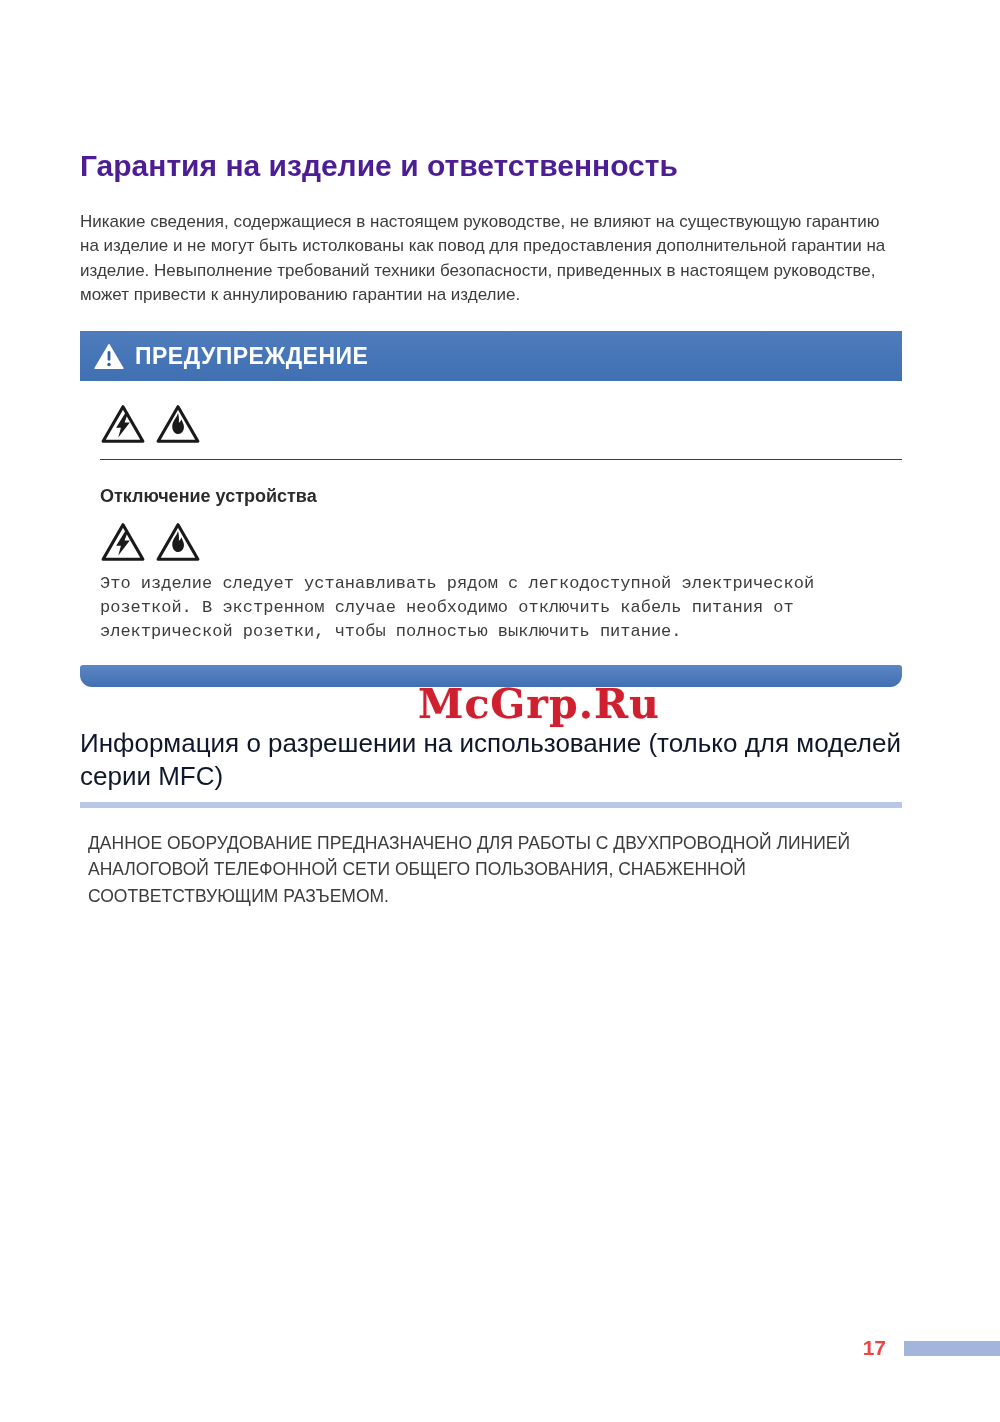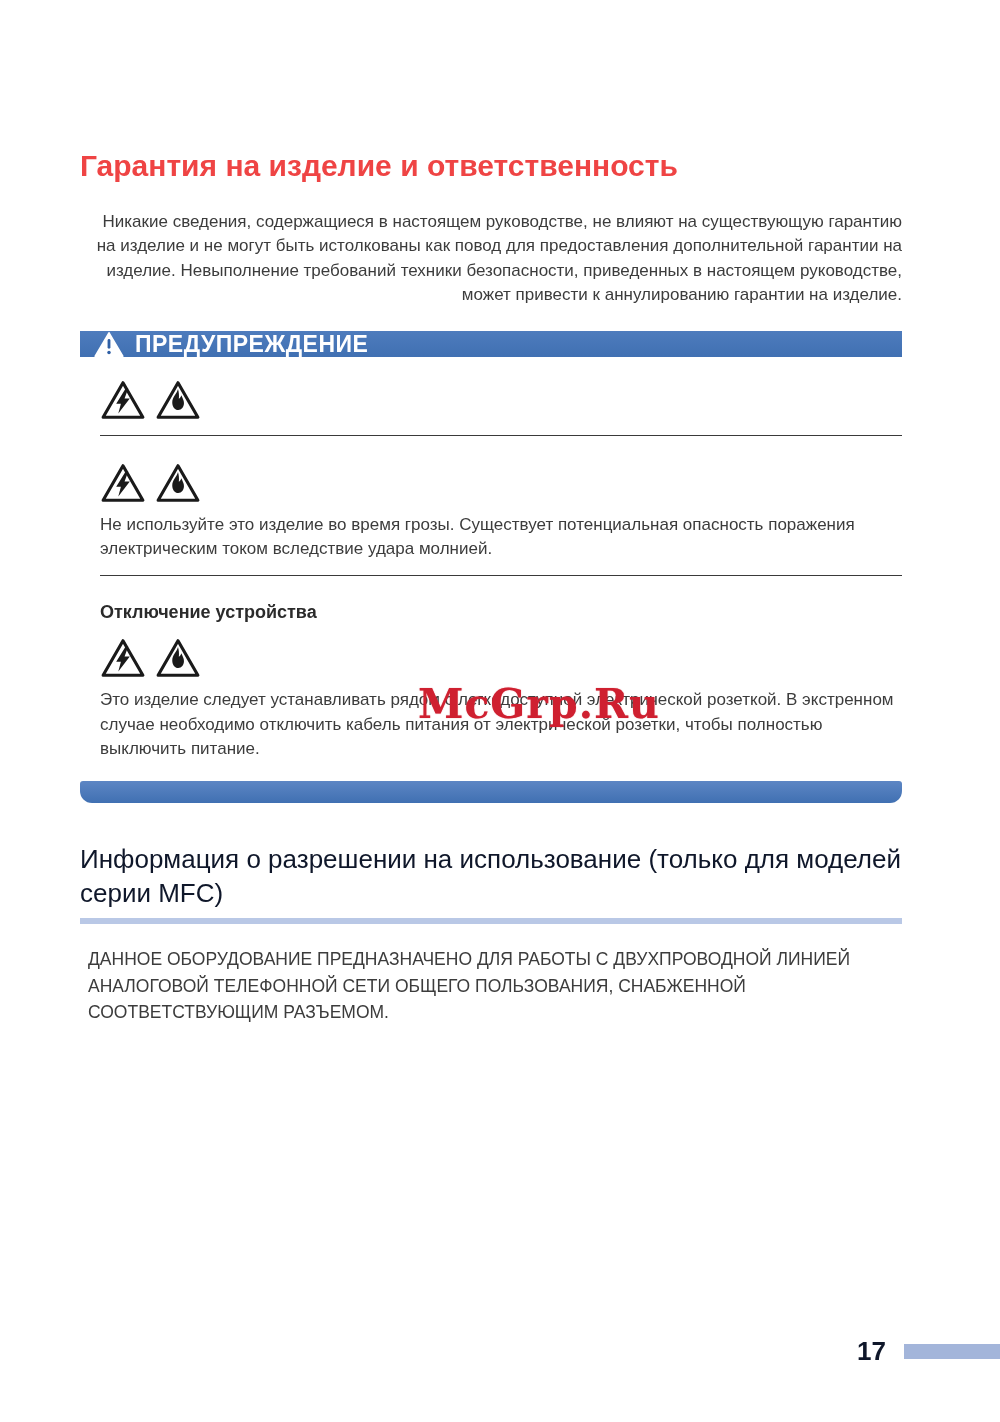--- a/index.html
+++ b/index.html
@@ -13,33 +13,33 @@
   }
   .content{
     position:absolute;
     left:80px; top:0;
     width:822px;
   }
   h1.title{
     margin:148px 0 0 0;
     font-size:30px;
     line-height:1.2;
-    color:#ef4444;
+    color:#4c1d95;
     font-weight:bold;
   }
   p.intro{
     margin:26px 0 24px 0;
     font-size:17px;
     line-height:1.43;
-    text-align:right;
   }
   .warn-banner{
     background:linear-gradient(#4e7cbd,#4070b2);
-    height:26px;
+    height:50px;
     display:flex;
+    align-items:center;
     padding-left:14px;
     box-sizing:border-box;
     margin:0 0 22px 0;
   }
   .warn-banner .banner-icon{width:30px;height:27px;display:block;}
   .warn-banner .banner-label{
     color:#ffffff;
     font-weight:bold;
     font-size:23px;
     margin-left:11px;
@@ -103,23 +103,23 @@
     letter-spacing:1px;
   }
   .footer{
     position:absolute;
     right:0; top:1336px;
     display:flex;
     align-items:center;
     z-index:2;
   }
   .page-num{
-    font-size:26px;
-    font-weight:bold;
-    color:#0f172a;
+    font-size:21px;
+    font-weight:bold;
+    color:#ef4444;
     margin-right:18px;
   }
   .page-num-bar{
     width:96px;
     height:15px;
     background:#a3b5da;
   }
 </style>
 </head>
 <body>
@@ -160,38 +160,26 @@
       <svg class="hz">
           <use href="#sym-bolt"></use>
         </svg>
       <svg class="hz">
           <use href="#sym-flame"></use>
         </svg>
     </div>
     <hr>
   </div>
 
-  <div class="warn-block">
-    <div class="icons">
-      <svg class="hz">
-          <use href="#sym-bolt"></use>
-        </svg>
-      <svg class="hz">
-          <use href="#sym-flame"></use>
-        </svg>
-    </div>
-    <p>Не используйте это изделие во время грозы. Существует потенциальная опасность поражения электрическим током вследствие удара молнией.</p>
-    <hr>
-  </div>
 
 
 
   <h3 class="sub">Отключение устройства</h3>
 
-  <div class="warn-block" style="margin-bottom:0;">
+  <div class="warn-block" style="margin-bottom:0;font-family:Liberation Mono, monospace;">
     <div class="icons">
       <svg class="hz">
           <use href="#sym-bolt"></use>
         </svg>
       <svg class="hz">
           <use href="#sym-flame"></use>
         </svg>
     </div>
     <p>Это изделие следует устанавливать рядом с легкодоступной электрической розеткой. В экстренном случае необходимо отключить кабель питания от электрической розетки, чтобы полностью выключить питание.</p>
   </div>

